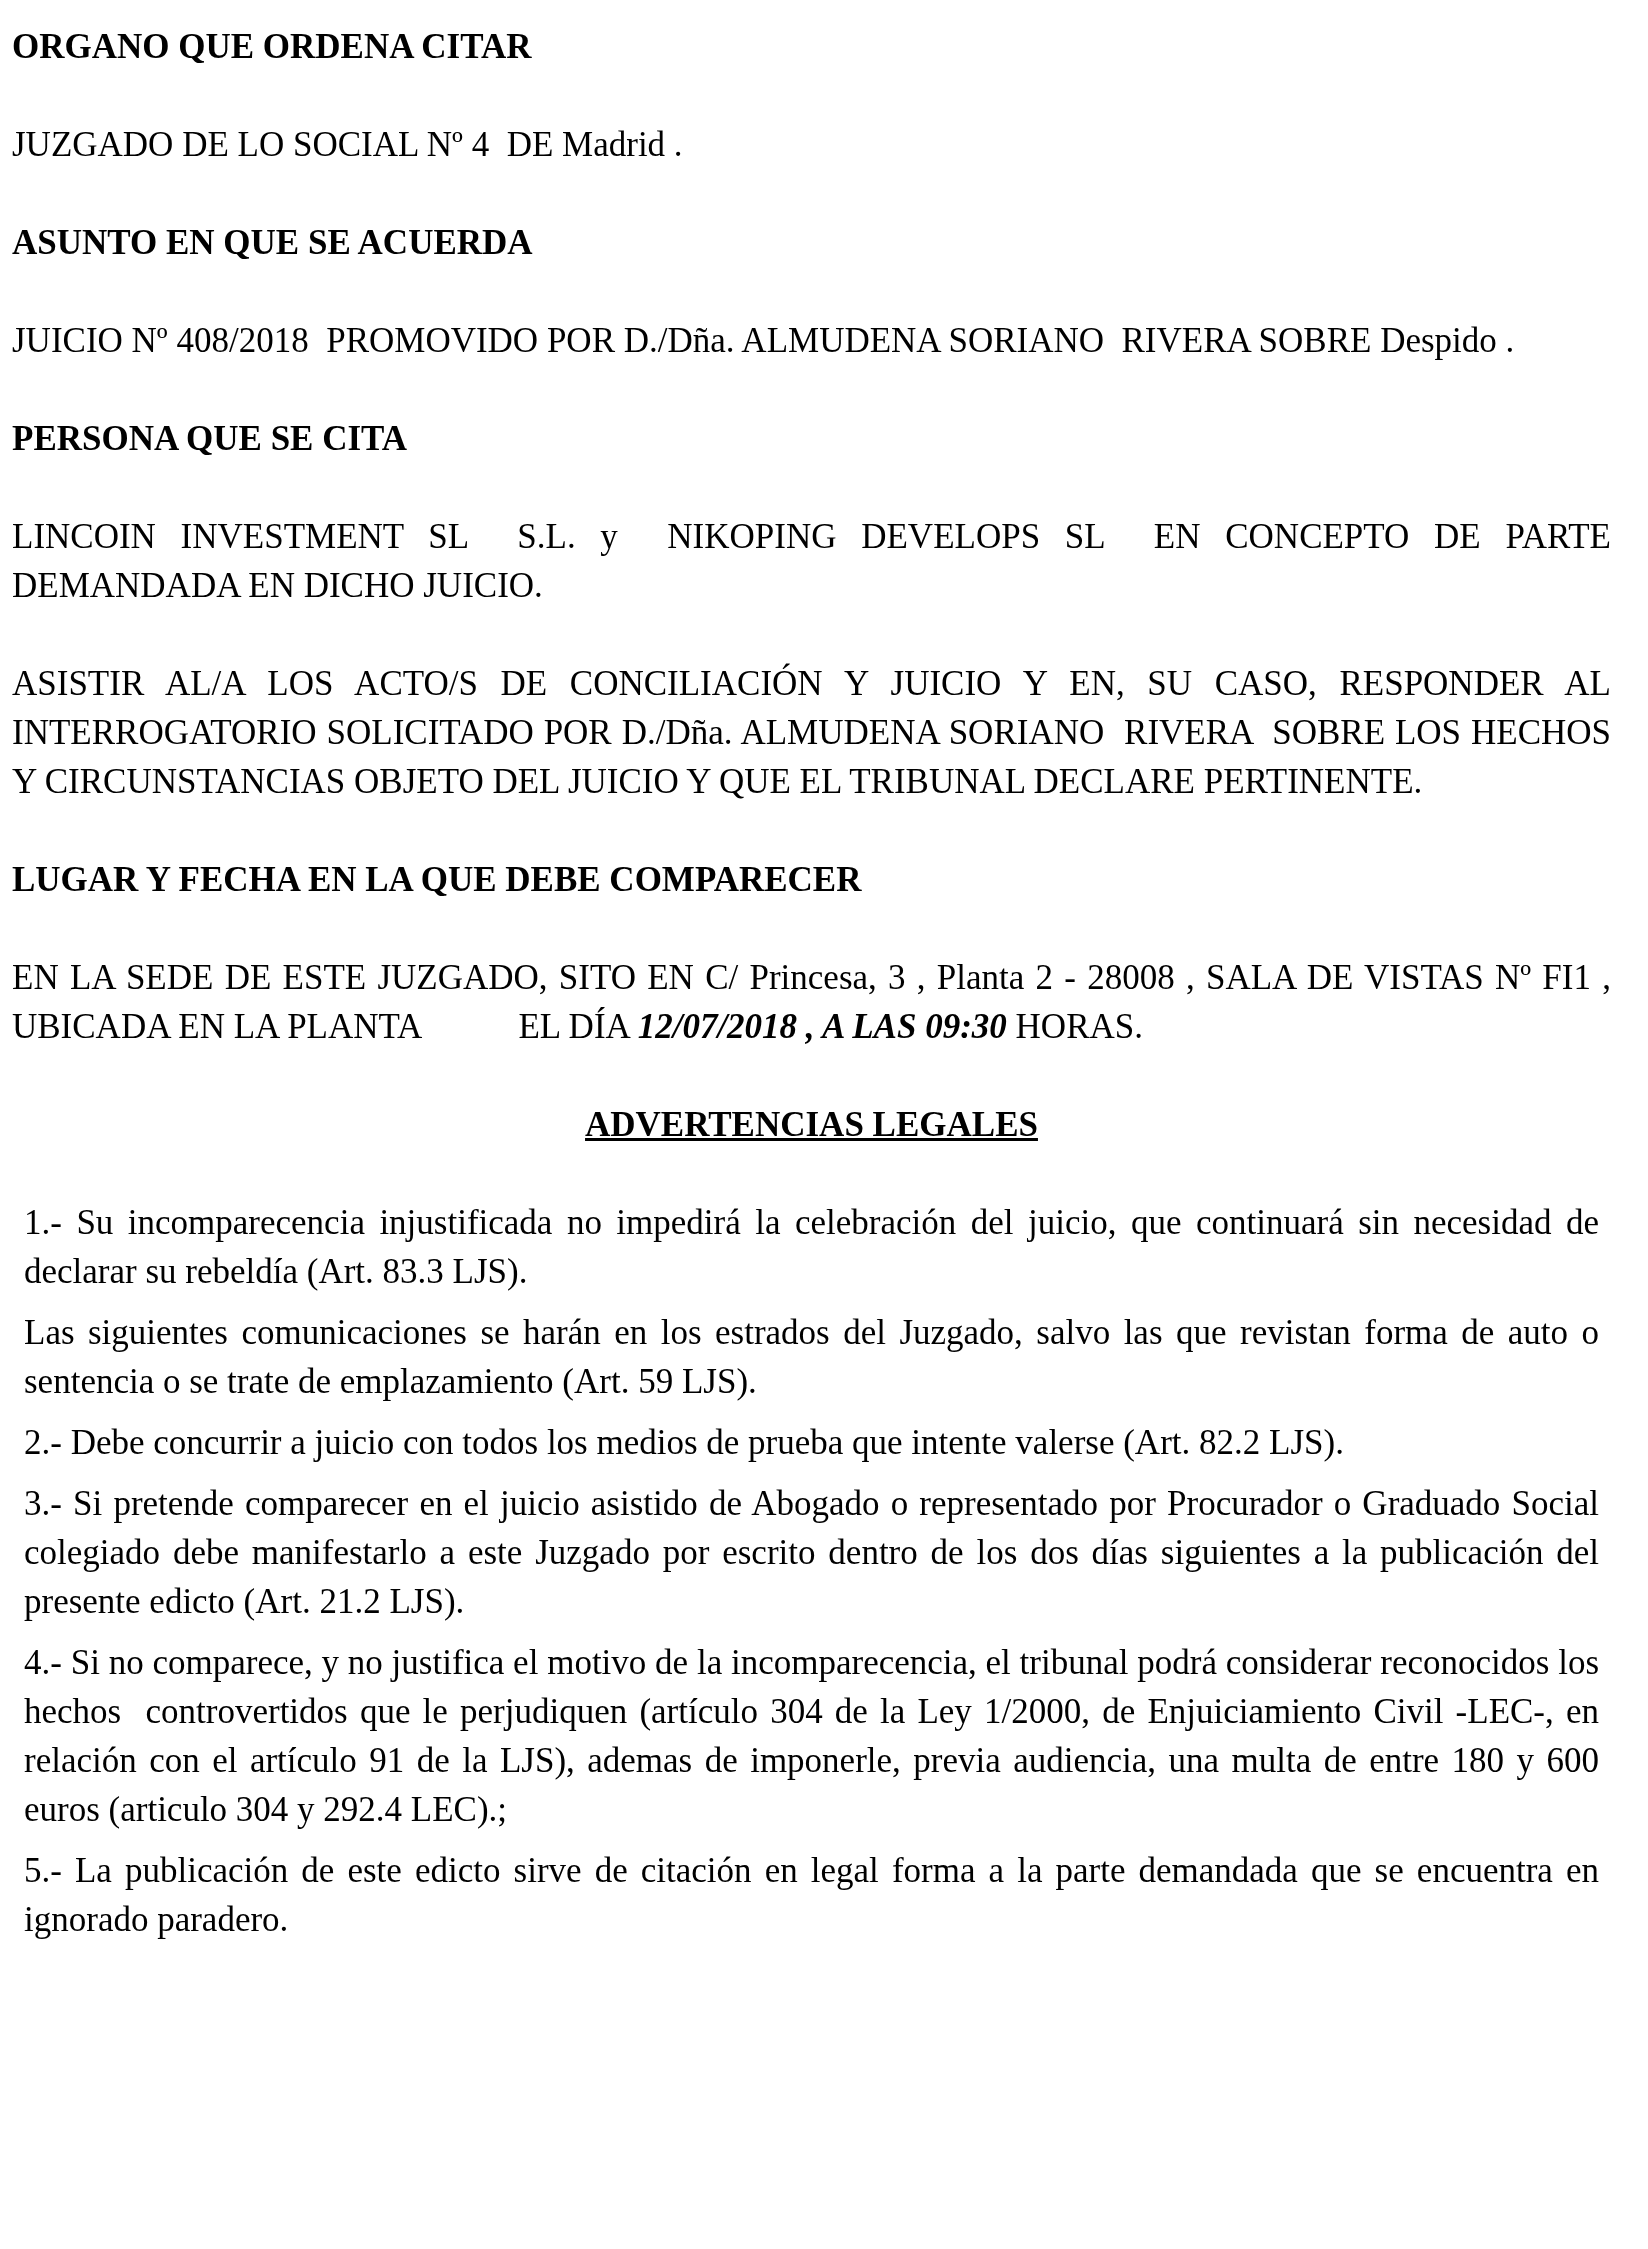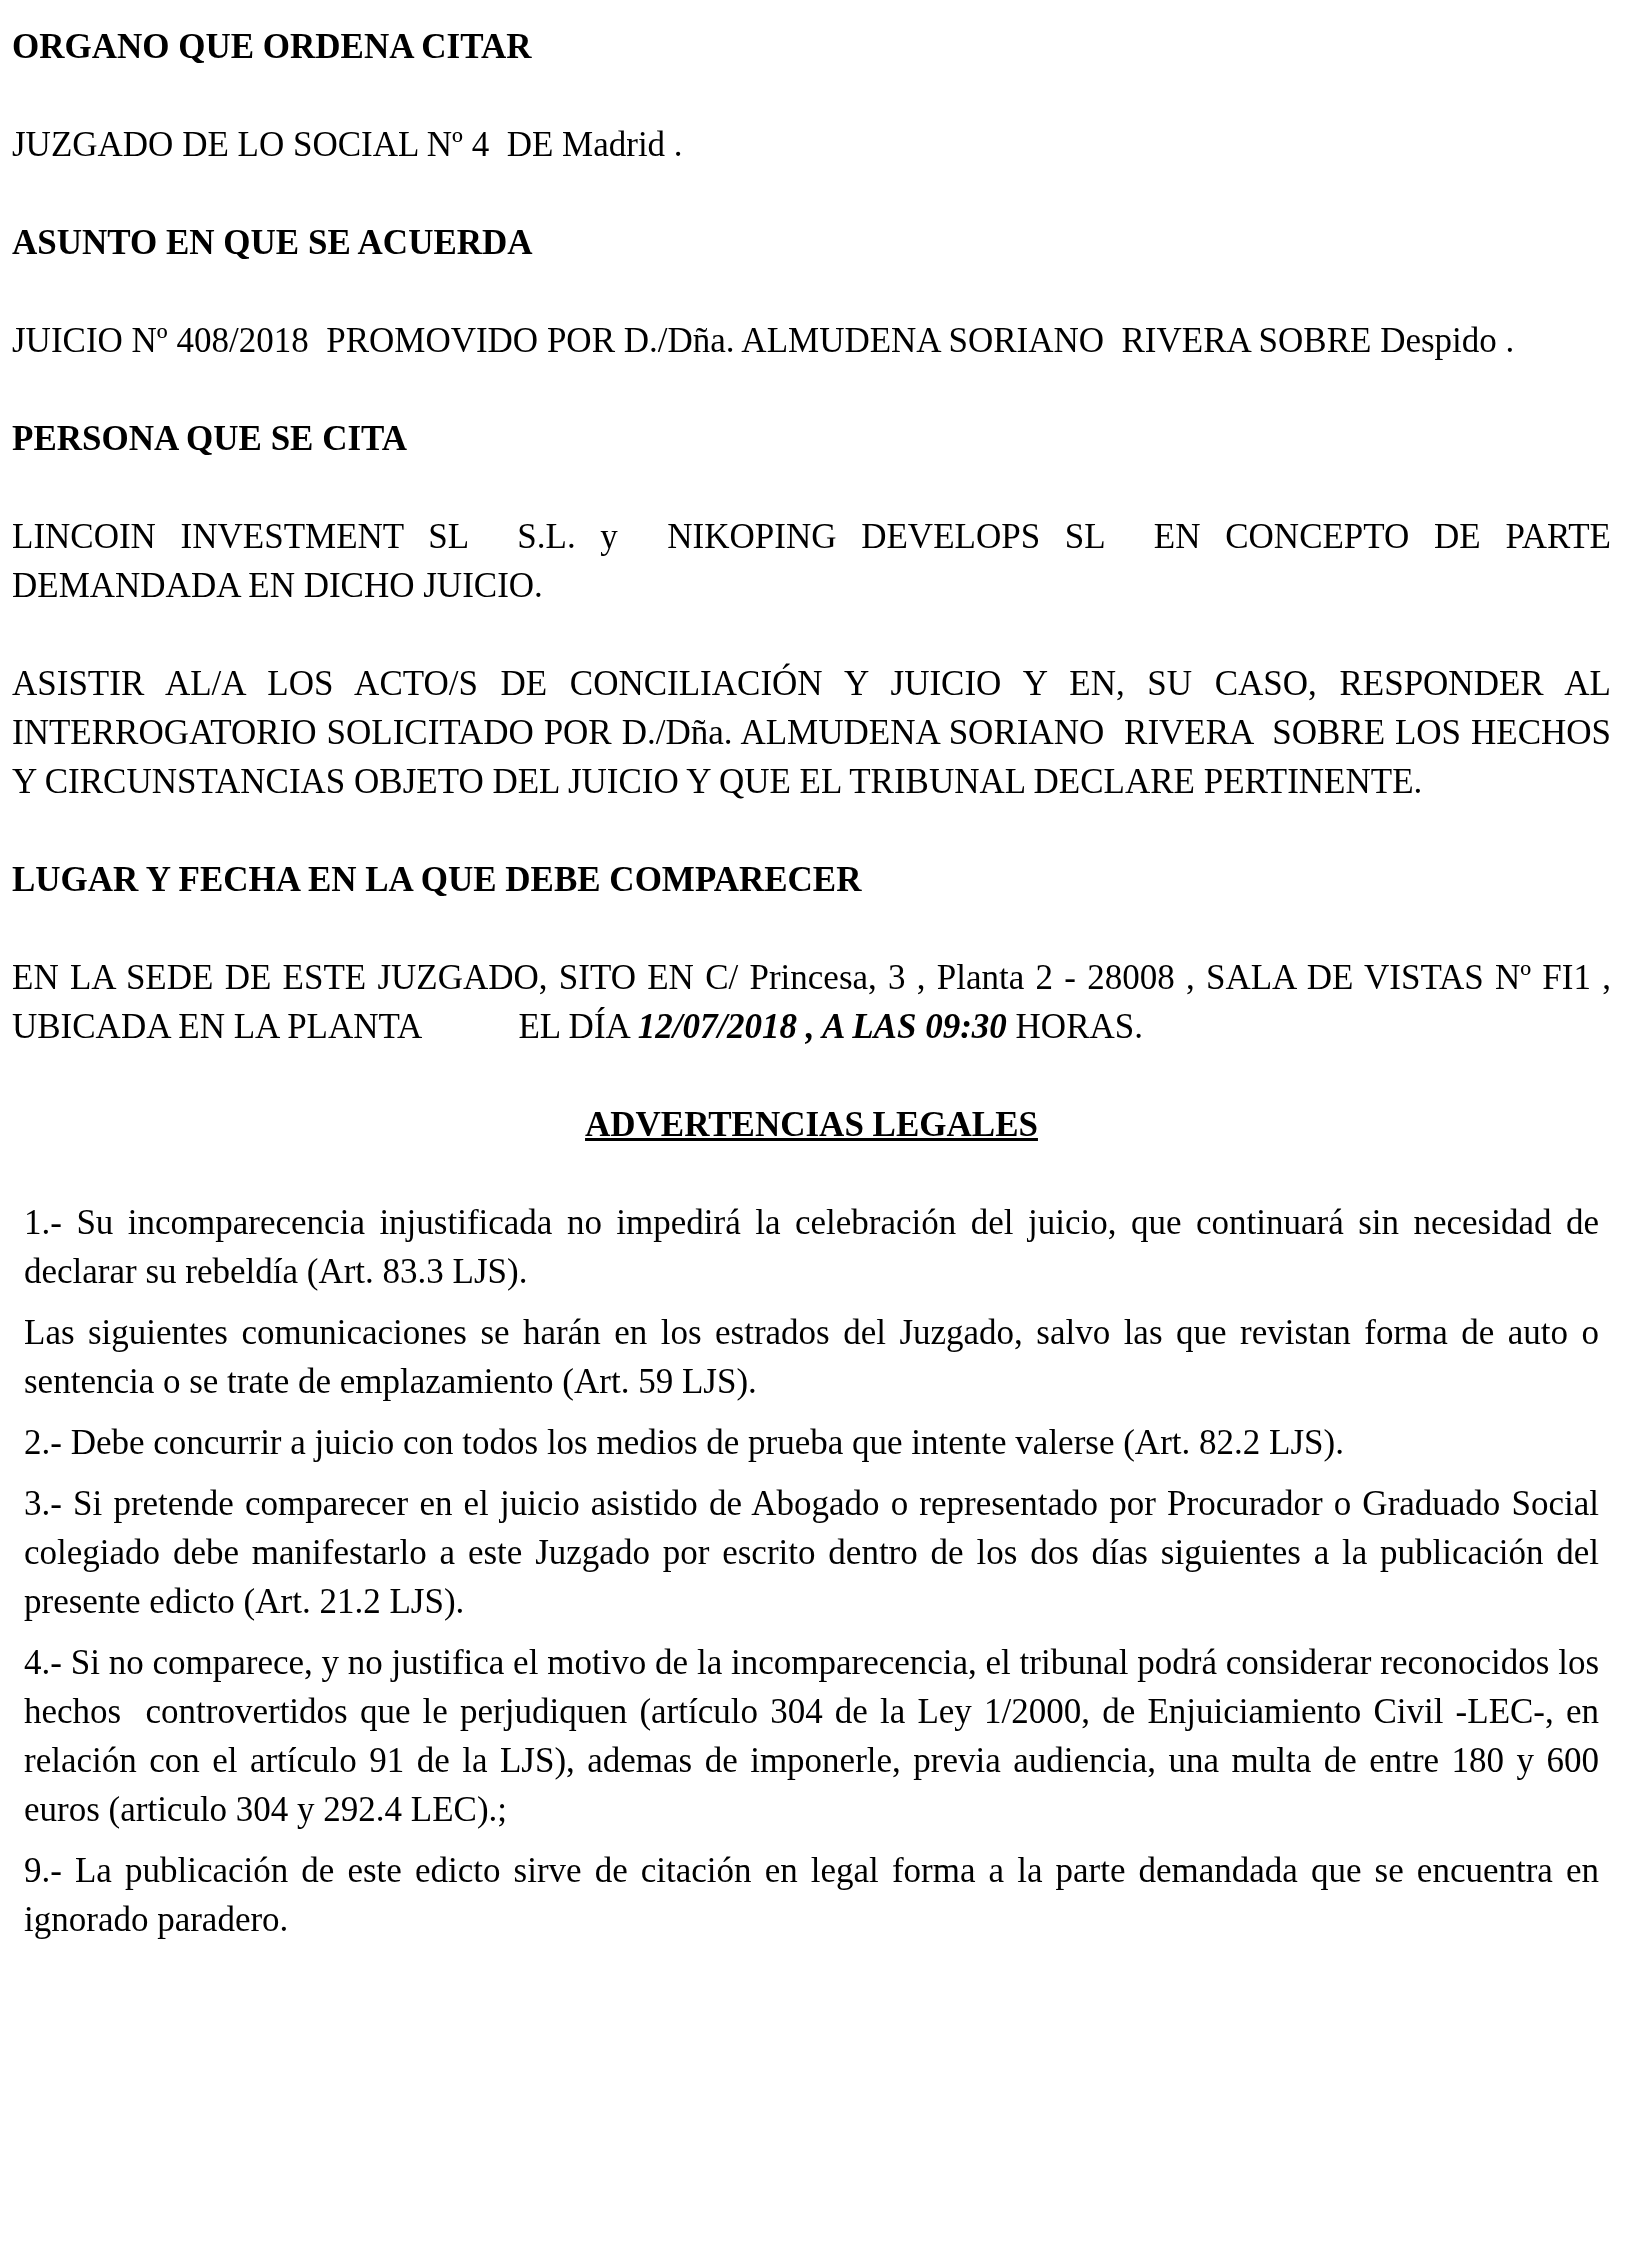--- a/index.html
+++ b/index.html
@@ -73,17 +73,17 @@
   <div class="para"><span>EN LA SEDE DE ESTE JUZGADO, SITO EN C/ Princesa, 3 , Planta 2 - 28008 , SALA DE VISTAS Nº FI1 , UBICADA EN LA PLANTA</span><span class="planta-gap"></span><span>EL DÍA </span><span class="bold">12/07/2018 , A LAS 09:30</span><span> HORAS.</span></div>
 
   <div class="heading center">ADVERTENCIAS LEGALES</div>
 
   <div>
     <p class="legal-item">1.- Su incomparecencia injustificada no impedirá la celebración del juicio, que continuará sin necesidad de declarar su rebeldía (Art. 83.3 LJS).</p>
     <p class="legal-item">Las siguientes comunicaciones se harán en los estrados del Juzgado, salvo las que revistan forma de auto o sentencia o se trate de emplazamiento (Art. 59 LJS).</p>
     <p class="legal-item">2.- Debe concurrir a juicio con todos los medios de prueba que intente valerse (Art. 82.2 LJS).</p>
     <p class="legal-item">3.- Si pretende comparecer en el juicio asistido de Abogado o representado por Procurador o Graduado Social colegiado debe manifestarlo a este Juzgado por escrito dentro de los dos días siguientes a la publicación del presente edicto (Art. 21.2 LJS).</p>
     <p class="legal-item">4.- Si no comparece, y no justifica el motivo de la incomparecencia, el tribunal podrá considerar reconocidos los hechos  controvertidos que le perjudiquen (artículo 304 de la Ley 1/2000, de Enjuiciamiento Civil -LEC-, en relación con el artículo 91 de la LJS), ademas de imponerle, previa audiencia, una multa de entre 180 y 600 euros (articulo 304 y 292.4 LEC).;</p>
-    <p class="legal-item">9.- La publicación de este edicto sirve de citación en legal forma a la parte demandada que se encuentra en ignorado paradero.</p>
+    <p class="legal-item">5.- La publicación de este edicto sirve de citación en legal forma a la parte demandada que se encuentra en ignorado paradero.</p>
   </div>
 
 </div>
 
 
 </body></html>

